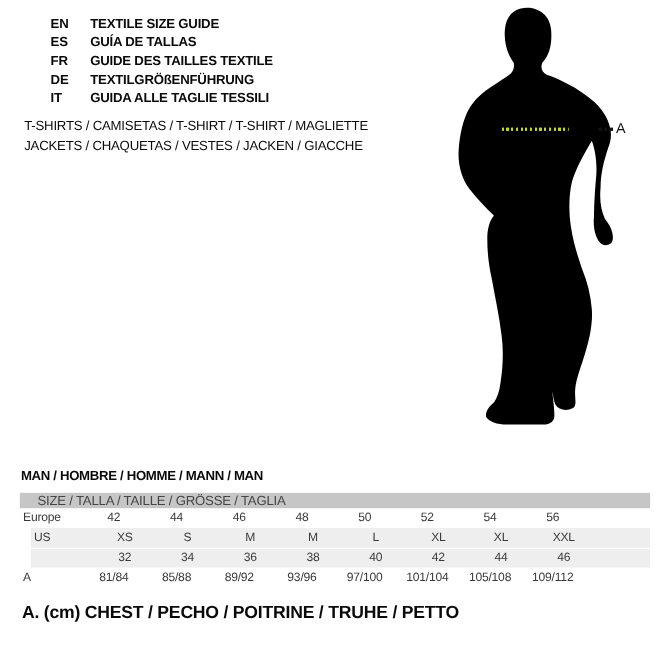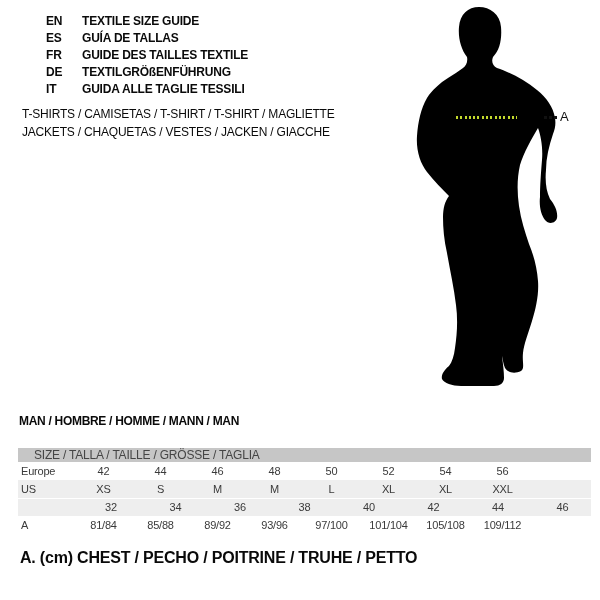--- a/index.html
+++ b/index.html
@@ -21,31 +21,31 @@
   .man-svg{position:absolute;left:0;top:0;width:600px;height:600px;}
 
   
   .measure-chest{position:absolute;left:456px;top:116px;width:61px;height:3px;
     background:repeating-linear-gradient(90deg,#c3d82d 0 2px,transparent 2px 4.3px);}
   .measure-ext{position:absolute;left:544px;top:116px;width:15px;height:3px;
     background:repeating-linear-gradient(90deg,#111 0 3px,transparent 3px 5px);}
   .measure-label{position:absolute;left:560px;top:109px;font-size:13px;color:#111;}
 
   
-  .section-title{position:absolute;left:19px;top:414px;font-weight:bold;font-size:12px;
+  .section-title{position:absolute;left:19px;top:425px;font-weight:bold;font-size:12px;
                  letter-spacing:-0.3px;}
 
   
   .size-table{position:absolute;left:18px;top:448px;width:573px;font-size:11px;
               letter-spacing:-0.2px;color:#3a3a3a;}
   .t-header{height:14px;line-height:14px;background:#c6c6c6;color:#454545;
             padding-left:16px;font-size:12px;}
   .t-row{display:flex;height:18px;line-height:18px;}
-  .t-row.shaded{background:#eeeeee;}
-  .t-row.sep{box-shadow:inset 0 1px 0 #ffffff;justify-content:space-between;}
+  .t-row.shaded{background:#eeeeee;margin-left:10px;}
+  .t-row.sep{box-shadow:inset 0 1px 0 #ffffff;}
   .t-label{width:54px;padding-left:3px;}
   .t-cell{width:57px;text-align:center;}
 
   
   .footnote{position:absolute;left:20px;top:549px;font-weight:bold;font-size:16px;
             letter-spacing:-0.2px;}
 </style>
 </head>
 <body>
 

